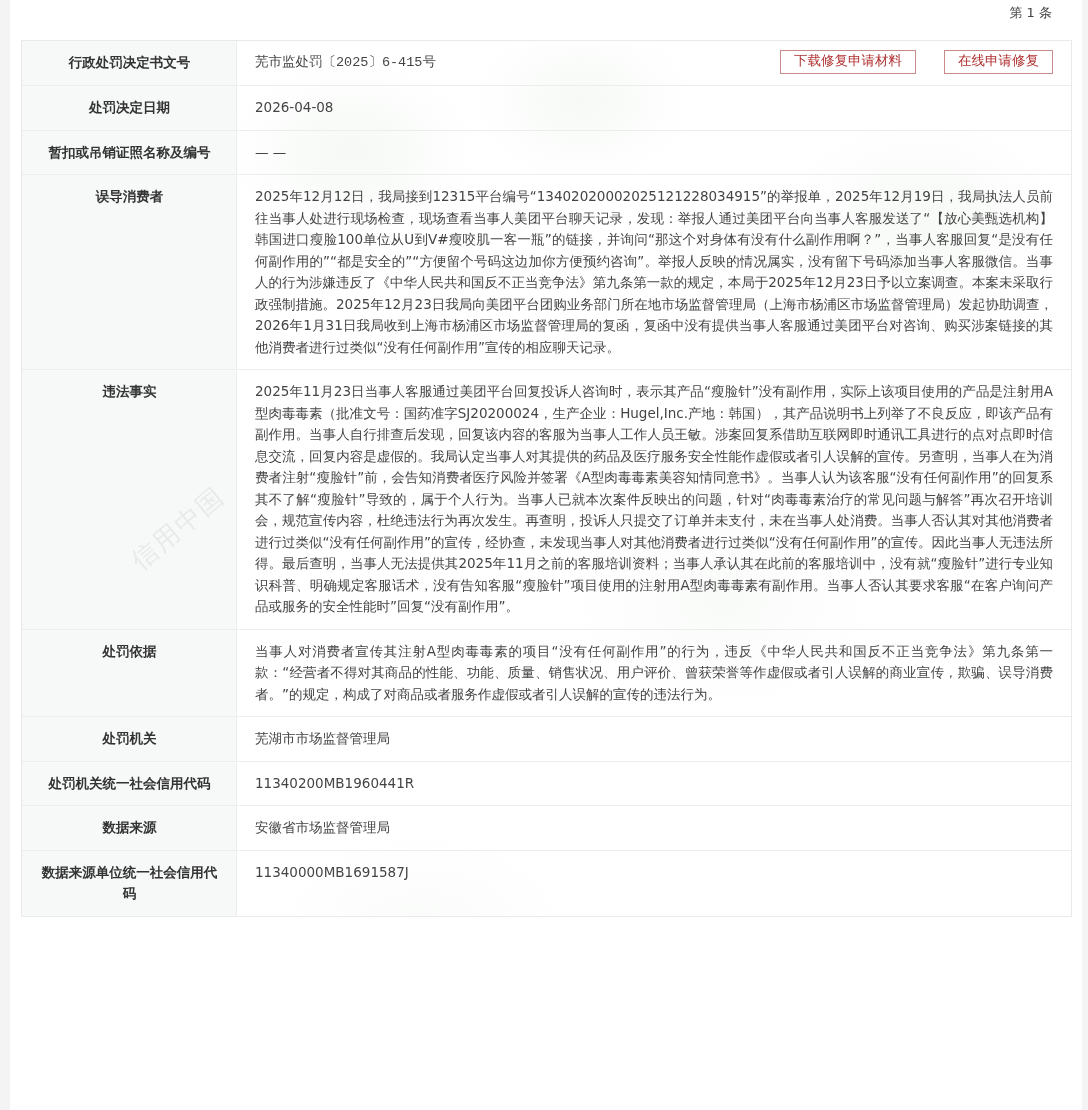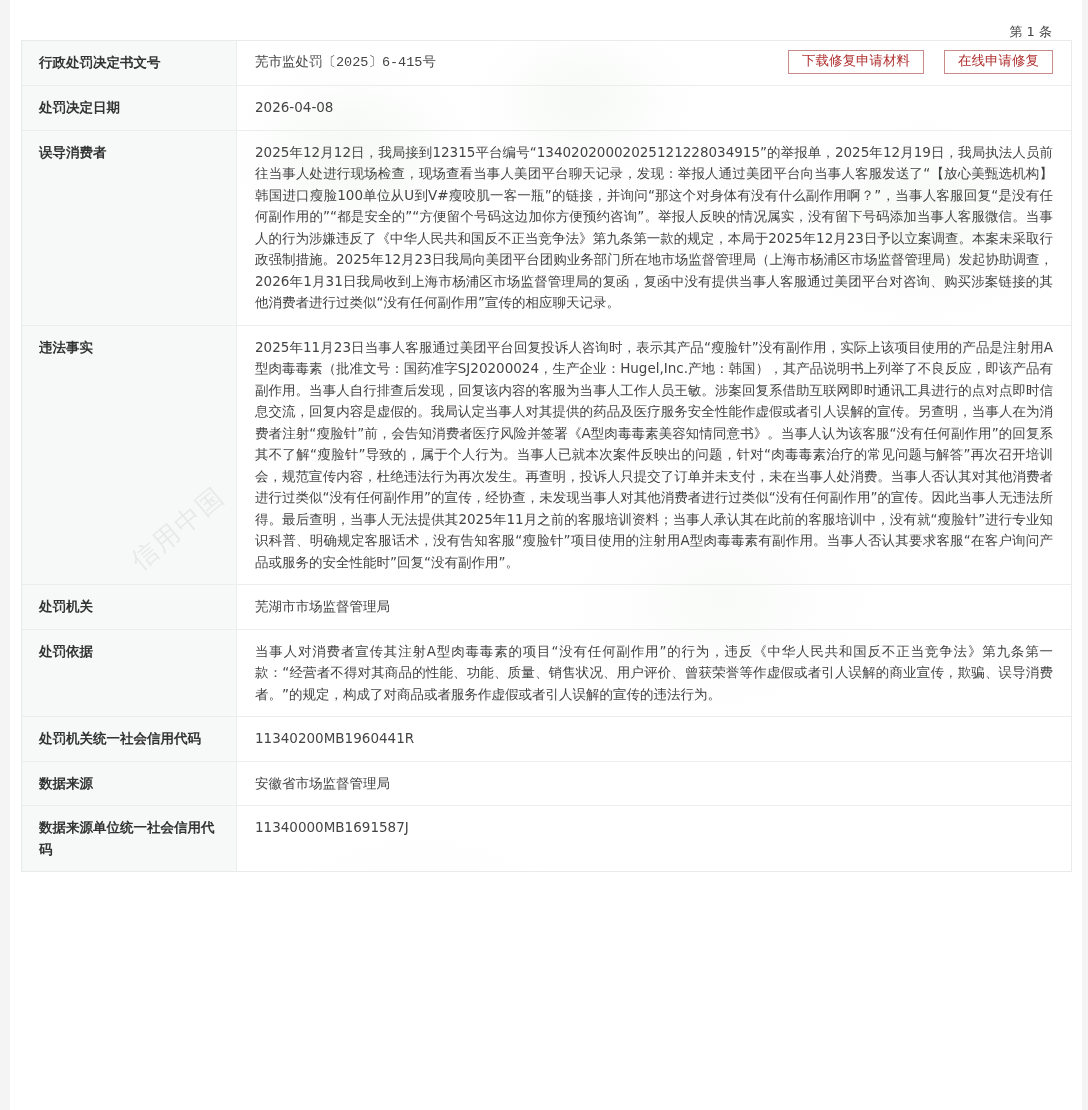--- a/index.html
+++ b/index.html
@@ -8,59 +8,60 @@
     background: #f4f4f4;
     font-family: "DejaVu Sans", "Liberation Sans", sans-serif;
     color: #333;
     overflow: hidden;
   }
   .page {
     position: absolute; left: 10px; top: 0; width: 1072px; height: 1110px;
     background: #ffffff;
   }
   .record-index {
-    position: absolute; right: 30px; top: 23px;
+    position: absolute; right: 30px; top: 4px;
     font-size: 13px; color: #444;
   }
   .table-wrap {
     position: absolute; left: 11px; top: 40px; width: 1049px;
     border: 1px solid #e8ebe8;
     background:
       radial-gradient(ellipse 180px 130px at 330px 110px, rgba(200,220,200,0.18), transparent 70%),
       radial-gradient(ellipse 160px 120px at 560px 60px, rgba(200,220,200,0.16), transparent 70%),
       radial-gradient(ellipse 200px 150px at 900px 180px, rgba(200,220,200,0.16), transparent 70%),
       radial-gradient(ellipse 220px 160px at 700px 560px, rgba(210,225,210,0.14), transparent 70%),
       radial-gradient(ellipse 220px 160px at 400px 900px, rgba(210,225,210,0.14), transparent 70%),
       radial-gradient(ellipse 200px 160px at 950px 980px, rgba(210,225,210,0.14), transparent 70%),
       #ffffff;
   }
   table { border-collapse: collapse; width: 100%; }
   td {
     border-bottom: 1px solid #ebeeeb;
     vertical-align: top;
     font-size: 13.5px;
     line-height: 21.5px;
+    text-align: center;
   }
   tr:last-child td { border-bottom: none; }
   td.label {
     width: 181px;
     padding: 11px 16px 11px 17px;
     background: rgba(245,248,246,0.85);
     border-right: 1px solid #ebeeeb;
     font-weight: bold;
     color: #333;
   }
   td.value {
     padding: 11px 18px 11px 18px;
     color: #444;
     text-align: justify;
   }
   .row-first td { height: 22px; }
   .value-flex { display: flex; justify-content: space-between; align-items: center; font-family: Liberation Mono, monospace; }
-  .btn-group { display: flex; gap: 20px; margin-top: -2px; }
+  .btn-group { display: flex; gap: 28px; margin-top: -2px; }
   .btn {
     border: 1px solid #c98a8a;
     color: #b03030;
     background: #fff;
     font-size: 13.5px;
     padding: 2px 13px;
     line-height: 18px;
     cursor: pointer;
   }
   .watermark {
@@ -91,34 +92,38 @@
               <span class="btn">在线申请修复</span>
             </span>
           </div>
         </td>
       </tr>
       <tr>
         <td class="label">处罚决定日期</td>
         <td class="value">2026-04-08</td>
       </tr>
       <tr>
+        <td class="label">暂扣或吊销证照名称及编号</td>
+        <td class="value">— —</td>
+      </tr>
+      <tr>
         <td class="label">误导消费者</td>
         <td class="value">2025年12月12日，我局接到12315平台编号“13402020002025121228034915”的举报单，2025年12月19日，我局执法人员前往当事人处进行现场检查，现场查看当事人美团平台聊天记录，发现：举报人通过美团平台向当事人客服发送了“【放心美甄选机构】韩国进口瘦脸100单位从U到V#瘦咬肌一客一瓶”的链接，并询问“那这个对身体有没有什么副作用啊？”，当事人客服回复“是没有任何副作用的”“都是安全的”“方便留个号码这边加你方便预约咨询”。举报人反映的情况属实，没有留下号码添加当事人客服微信。当事人的行为涉嫌违反了《中华人民共和国反不正当竞争法》第九条第一款的规定，本局于2025年12月23日予以立案调查。本案未采取行政强制措施。2025年12月23日我局向美团平台团购业务部门所在地市场监督管理局（上海市杨浦区市场监督管理局）发起协助调查，2026年1月31日我局收到上海市杨浦区市场监督管理局的复函，复函中没有提供当事人客服通过美团平台对咨询、购买涉案链接的其他消费者进行过类似“没有任何副作用”宣传的相应聊天记录。</td>
       </tr>
       <tr>
         <td class="label">违法事实</td>
         <td class="value">2025年11月23日当事人客服通过美团平台回复投诉人咨询时，表示其产品“瘦脸针”没有副作用，实际上该项目使用的产品是注射用A型肉毒毒素（批准文号：国药准字SJ20200024，生产企业：Hugel,Inc.产地：韩国），其产品说明书上列举了不良反应，即该产品有副作用。当事人自行排查后发现，回复该内容的客服为当事人工作人员王敏。涉案回复系借助互联网即时通讯工具进行的点对点即时信息交流，回复内容是虚假的。我局认定当事人对其提供的药品及医疗服务安全性能作虚假或者引人误解的宣传。另查明，当事人在为消费者注射“瘦脸针”前，会告知消费者医疗风险并签署《A型肉毒毒素美容知情同意书》。当事人认为该客服“没有任何副作用”的回复系其不了解“瘦脸针”导致的，属于个人行为。当事人已就本次案件反映出的问题，针对“肉毒毒素治疗的常见问题与解答”再次召开培训会，规范宣传内容，杜绝违法行为再次发生。再查明，投诉人只提交了订单并未支付，未在当事人处消费。当事人否认其对其他消费者进行过类似“没有任何副作用”的宣传，经协查，未发现当事人对其他消费者进行过类似“没有任何副作用”的宣传。因此当事人无违法所得。最后查明，当事人无法提供其2025年11月之前的客服培训资料；当事人承认其在此前的客服培训中，没有就“瘦脸针”进行专业知识科普、明确规定客服话术，没有告知客服“瘦脸针”项目使用的注射用A型肉毒毒素有副作用。当事人否认其要求客服“在客户询问产品或服务的安全性能时”回复“没有副作用”。</td>
       </tr>
       <tr>
+        <td class="label">处罚依据</td>
+        <td class="value">当事人对消费者宣传其注射A型肉毒毒素的项目“没有任何副作用”的行为，违反《中华人民共和国反不正当竞争法》第九条第一款：“经营者不得对其商品的性能、功能、质量、销售状况、用户评价、曾获荣誉等作虚假或者引人误解的商业宣传，欺骗、误导消费者。”的规定，构成了对商品或者服务作虚假或者引人误解的宣传的违法行为。</td>
+      </tr>
+      <tr>
         <td class="label">处罚机关</td>
         <td class="value">芜湖市市场监督管理局</td>
-      </tr>
-      <tr>
-        <td class="label">处罚依据</td>
-        <td class="value">当事人对消费者宣传其注射A型肉毒毒素的项目“没有任何副作用”的行为，违反《中华人民共和国反不正当竞争法》第九条第一款：“经营者不得对其商品的性能、功能、质量、销售状况、用户评价、曾获荣誉等作虚假或者引人误解的商业宣传，欺骗、误导消费者。”的规定，构成了对商品或者服务作虚假或者引人误解的宣传的违法行为。</td>
       </tr>
       <tr>
         <td class="label">处罚机关统一社会信用代码</td>
         <td class="value">11340200MB1960441R</td>
       </tr>
       <tr>
         <td class="label">数据来源</td>
         <td class="value">安徽省市场监督管理局</td>
       </tr>
       <tr>

